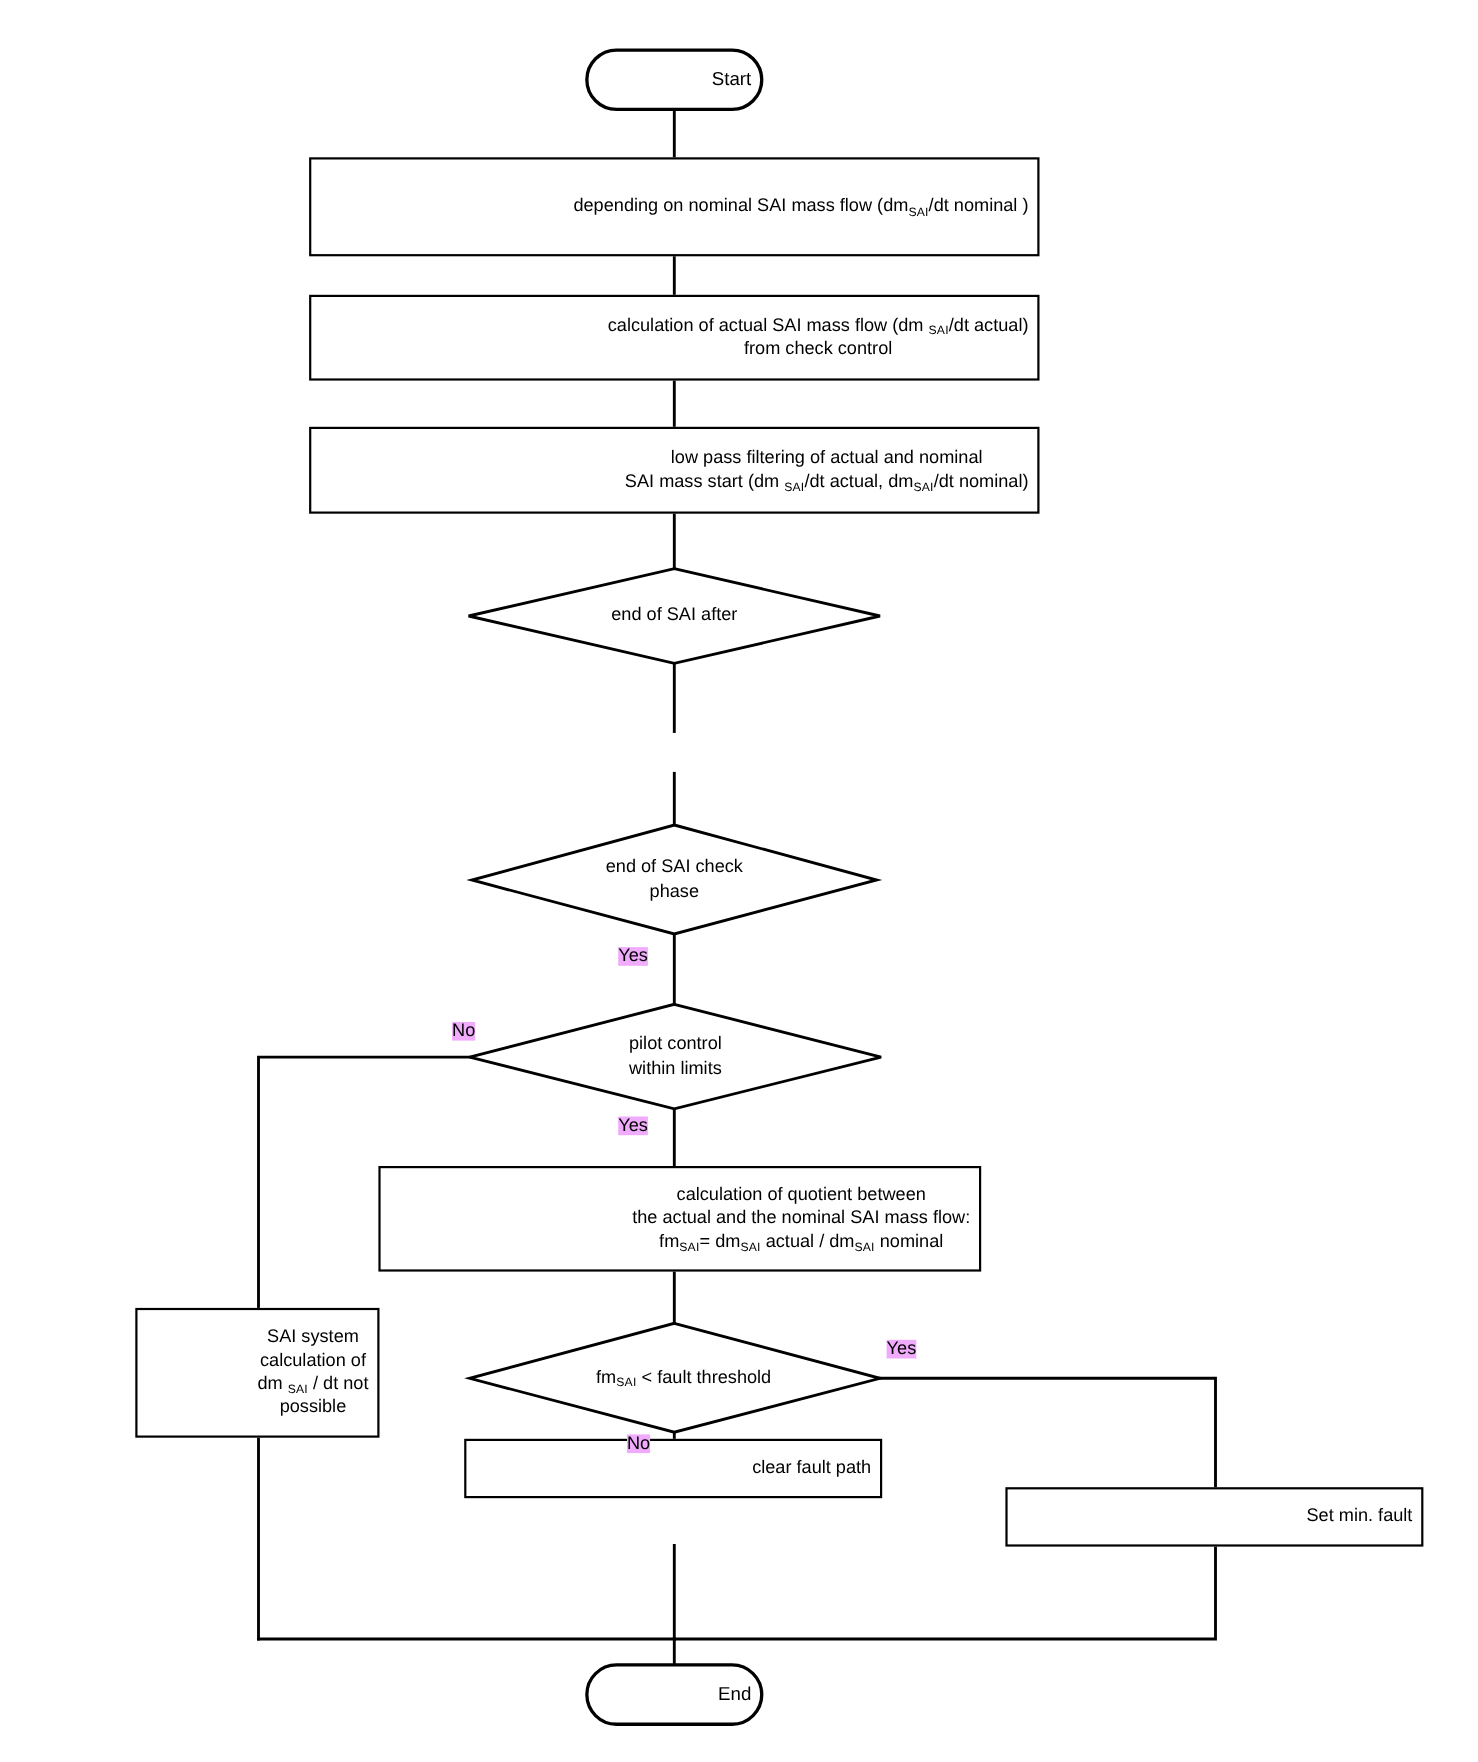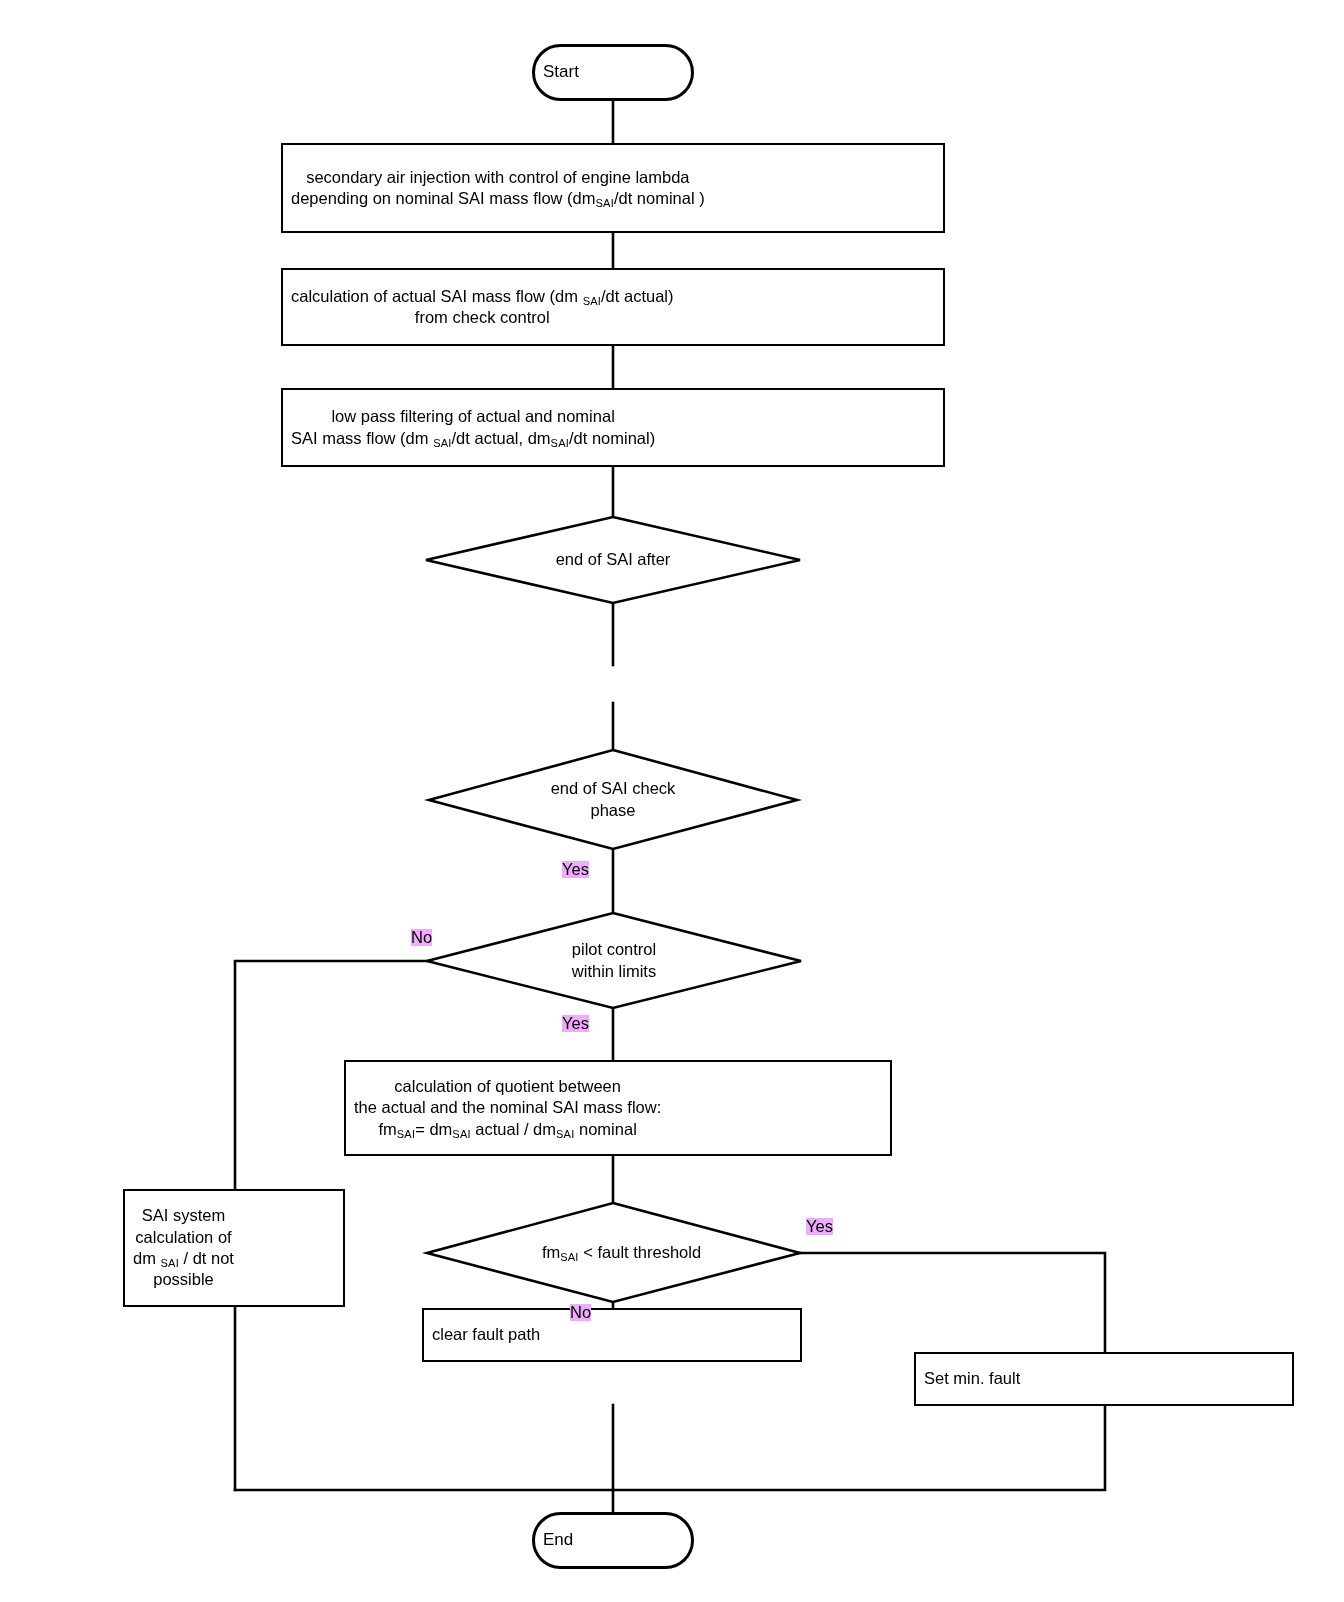--- a/index.html
+++ b/index.html
@@ -25,21 +25,21 @@
     top: 0;
     width: 1344px;
     height: 1602px;
     pointer-events: none;
   }
   .node {
     position: absolute;
     box-sizing: border-box;
     display: flex;
     align-items: center;
-    justify-content: flex-start;
+    justify-content: flex-end;
     text-align: center;
     background: #ffffff;
     z-index: 2;
   }
   .proc {
     border: 2.5px solid #000000;
   }
   .term {
     border: 3px solid #000000;
     border-radius: 40px;
@@ -136,41 +136,40 @@
   <div class="node term" style="left:532px; top:44px; width:162px; height:57px;">
     <span class="txt fs17">Start</span>
   </div>
 
   <div class="node term" style="left:532px; top:1512px; width:162px; height:57px;">
     <span class="txt fs17">End</span>
   </div>
 
   <div class="node proc" style="left:281px; top:143px; width:664px; height:90px;">
     <div class="txt fs16">
-      <div>secondary air injection with control of engine lambda</div>
       <div>
         <span>depending on nominal SAI mass flow (dm</span><sub>SAI</sub><span>/dt nominal )</span>
       </div>
     </div>
   </div>
 
   <div class="node proc" style="left:281px; top:268px; width:664px; height:78px;">
     <div class="txt fs16">
       <div>
         <span>calculation of actual SAI mass flow (dm </span><sub>SAI</sub><span>/dt actual)</span>
       </div>
       <div>from check control</div>
     </div>
   </div>
 
   <div class="node proc" style="left:281px; top:388px; width:664px; height:79px;">
     <div class="txt fs16">
       <div>low pass filtering of actual and nominal</div>
       <div>
-        <span>SAI mass flow (dm </span><sub>SAI</sub><span>/dt actual, dm</span><sub>SAI</sub><span>/dt nominal)</span>
+        <span>SAI mass start (dm </span><sub>SAI</sub><span>/dt actual, dm</span><sub>SAI</sub><span>/dt nominal)</span>
       </div>
     </div>
   </div>
 
 
   <div class="node proc" style="left:344px; top:1060px; width:548px; height:96px;">
     <div class="txt fs16">
       <div>calculation of quotient between</div>
       <div>the actual and the nominal SAI mass flow:</div>
       <div>

